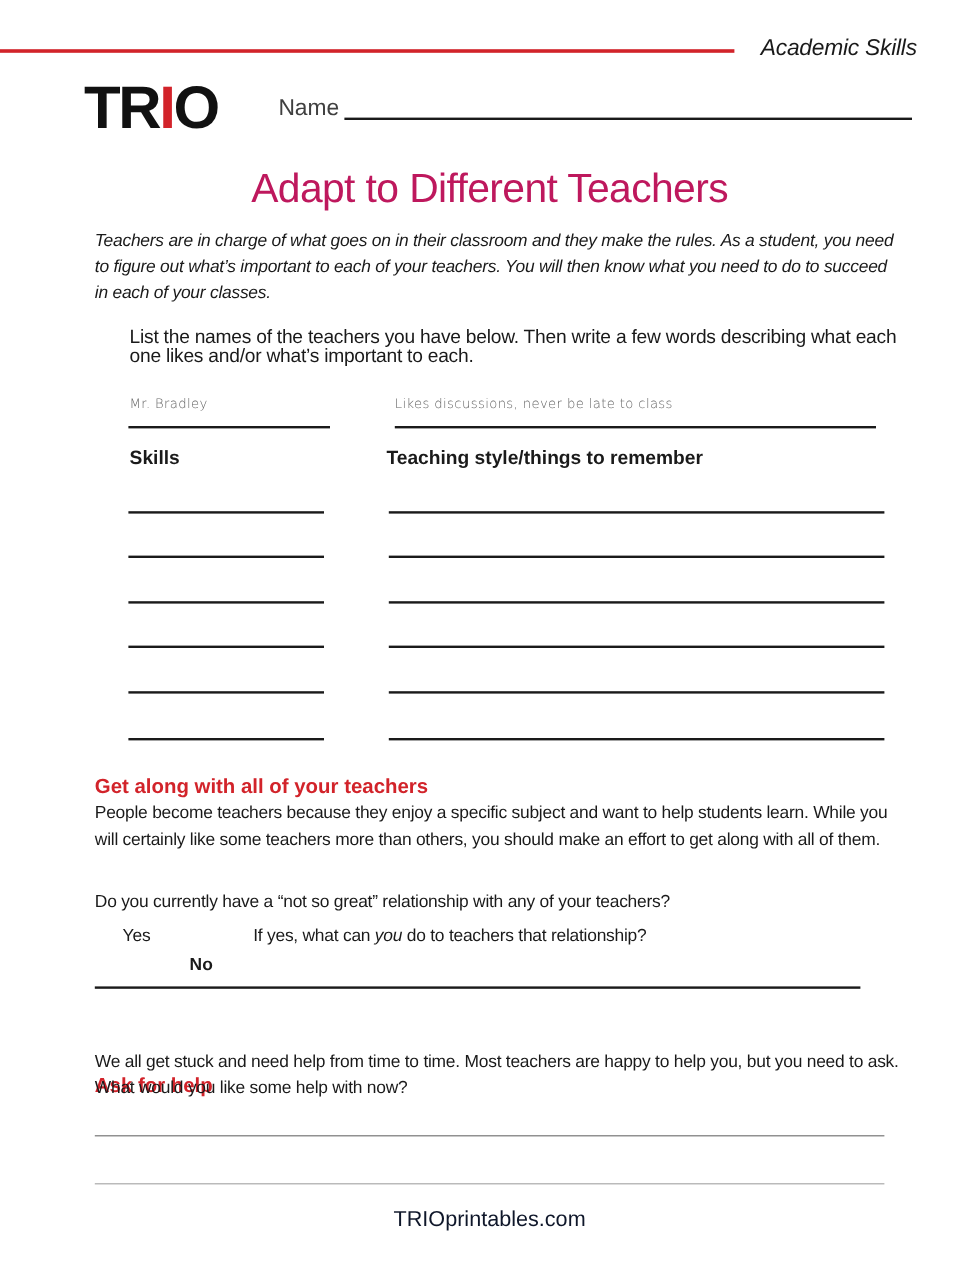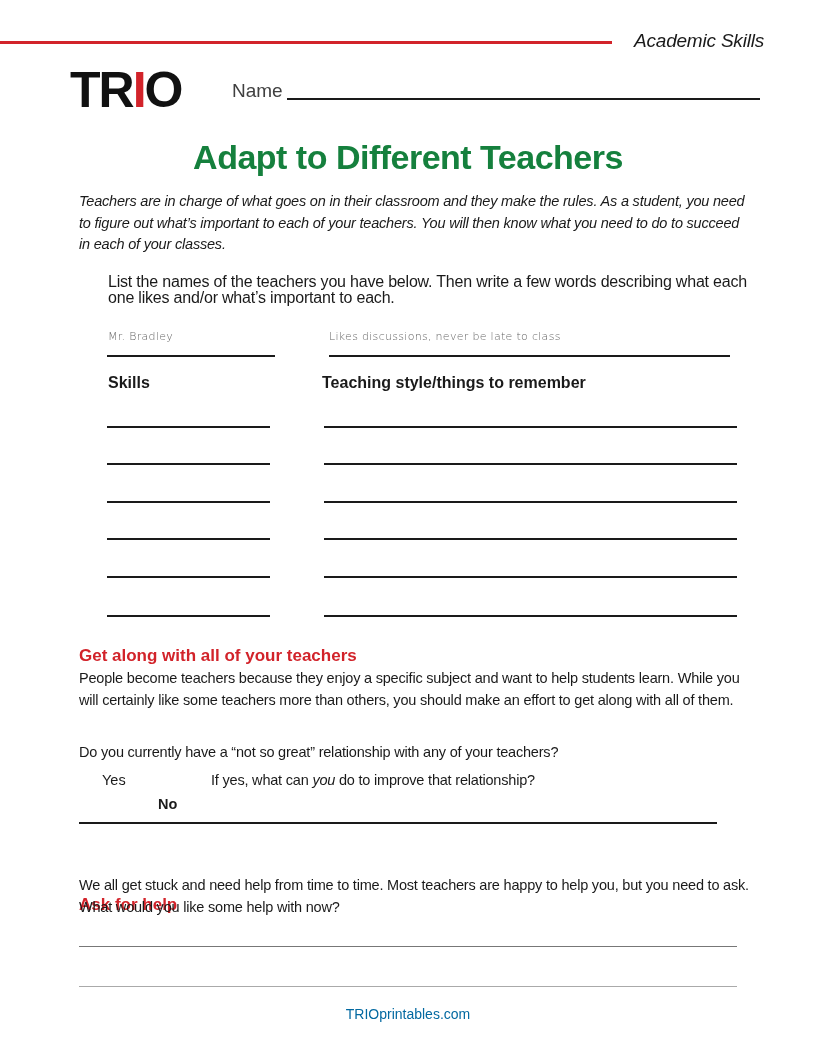--- a/index.html
+++ b/index.html
@@ -5,21 +5,21 @@
     html, body { margin: 0; padding: 0; background: #ffffff; }
     body { width: 816px; height: 1056px; position: relative; overflow: hidden;
            font-family: "Liberation Sans", sans-serif; color: #1a1a1a; }
     .abs { position: absolute; }
     .red-rule { left: 0; top: 41px; width: 612px; height: 3px; background: #d2232a; }
     .category { left: 634px; top: 30px; font-size: 19px; font-style: italic; color: #1a1a1a; letter-spacing: -0.2px; }
     .logo { left: 70px; top: 64px; font-size: 50px; font-weight: bold; letter-spacing: -2px; line-height: 52px; color: #111; }
     .logo .red { color: #d2232a; }
     .name-label { left: 232px; top: 80px; font-size: 19px; color: #404040; }
     .name-line { left: 287px; top: 98px; width: 473px; height: 1.5px; background: #1a1a1a; }
-    .title { left: 0; width: 816px; top: 138px; text-align: center; font-size: 34px; font-weight: bold; color: #15803d; letter-spacing: -0.5px; }
+    .title { left: 0; width: 816px; top: 138px; text-align: center; font-size: 34px; font-weight: normal; color: #be185d; letter-spacing: -0.5px; }
     .intro { left: 79px; top: 191px; width: 670px; font-size: 14.5px; font-style: italic; line-height: 21.5px; letter-spacing: -0.2px; }
     .instr { left: 108px; top: 274px; width: 640px; font-size: 16px; line-height: 16px; letter-spacing: -0.2px; }
     .hand { font-family: "DejaVu Sans", sans-serif; font-size: 11px; color: #666; font-weight: 300; letter-spacing: 0.3px; }
     .ex-teacher { left: 108px; top: 330px; }
     .ex-style { left: 329px; top: 330px; }
     .ex-line-1 { left: 107px; top: 355px; width: 168px; height: 1.5px; background: #1a1a1a; }
     .ex-line-2 { left: 329px; top: 355px; width: 401px; height: 1.5px; background: #1a1a1a; }
     .col-head { top: 374px; font-size: 16px; font-weight: bold; color: #1a1a1a; }
     .col-teacher { left: 108px; }
     .col-style { left: 322px; }
@@ -33,21 +33,21 @@
     .p-q { left: 79px; top: 742px; width: 670px; }
     .yes { left: 102px; top: 772px; font-size: 14.5px; font-weight: normal; }
     .no { left: 158px; top: 772px; font-size: 14.5px; font-weight: bold; margin-top: 24px; }
     .ifyes { left: 211px; top: 772px; font-size: 14.5px; letter-spacing: -0.2px; }
     .ifyes em { font-weight: normal; font-style: italic; }
     .rel-line { left: 79px; top: 822px; width: 638px; height: 1.5px; background: #1a1a1a; }
     .h2-ask { left: 79px; top: 895px; }
     .p-ask { left: 79px; top: 875px; width: 670px; }
     .ask-line-1 { left: 79px; top: 946px; width: 658px; height: 1px; background: #777; }
     .ask-line-2 { left: 79px; top: 986px; width: 658px; height: 1px; background: #aaa; }
-    .footer { left: 0; width: 816px; top: 1006px; text-align: center; font-size: 14px; color: #0369a1; }
+    .footer { left: 0; width: 816px; top: 1006px; text-align: center; font-size: 18px; color: #0f172a; }
   </style>
 </head>
 <body>
 
 <div class="abs red-rule"></div>
 <div class="abs category">Academic Skills</div>
 
 <div class="abs logo"><span>TR</span><span class="red">I</span><span>O</span></div>
 
 <div class="abs name-label">Name</div>
@@ -79,21 +79,21 @@
   <div class="row-line-s" style="top:576px"></div>
   <div class="row-line-t" style="top:615px"></div>
   <div class="row-line-s" style="top:615px"></div>
 </div>
 
 <div class="abs h2 h2-get">Get along with all of your teachers</div>
 <div class="abs p p-get">People become teachers because they enjoy a specific subject and want to help students learn. While you will certainly like some teachers more than others, you should make an effort to get along with all of them.</div>
 <div class="abs p p-q">Do you currently have a “not so great” relationship with any of your teachers?</div>
 <div class="abs yes">Yes</div>
 <div class="abs no">No</div>
-<div class="abs ifyes"><span>If yes, what can </span><em>you</em><span> do to improve that relationship?</span></div>
+<div class="abs ifyes"><span>If yes, what can </span><em>you</em><span> do to teachers that relationship?</span></div>
 <div class="abs rel-line"></div>
 
 <div class="abs h2 h2-ask">Ask for help</div>
 <div class="abs p p-ask">We all get stuck and need help from time to time. Most teachers are happy to help you, but you need to ask. What would you like some help with now?</div>
 <div class="abs ask-line-1"></div>
 <div class="abs ask-line-2"></div>
 
 <div class="abs footer">TRIOprintables.com</div>
 
 </body></html>

